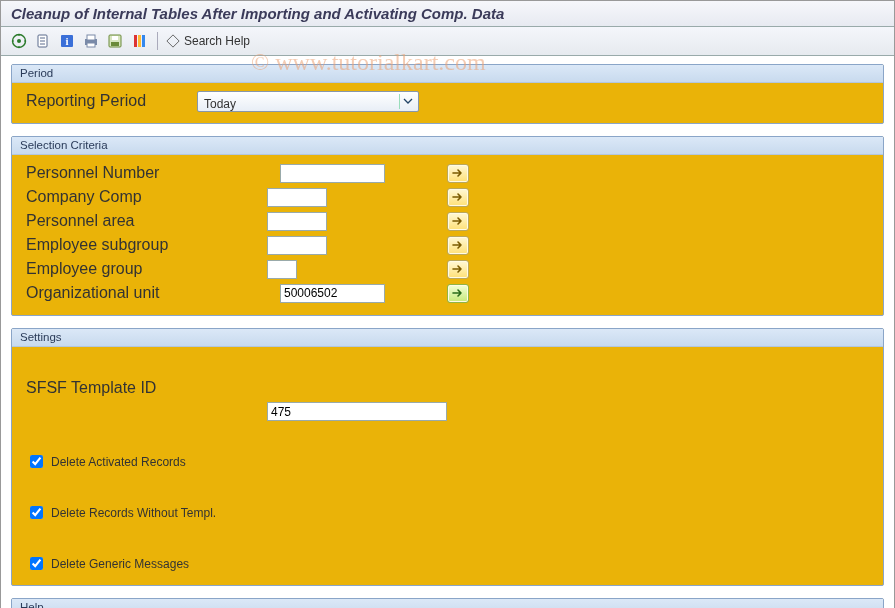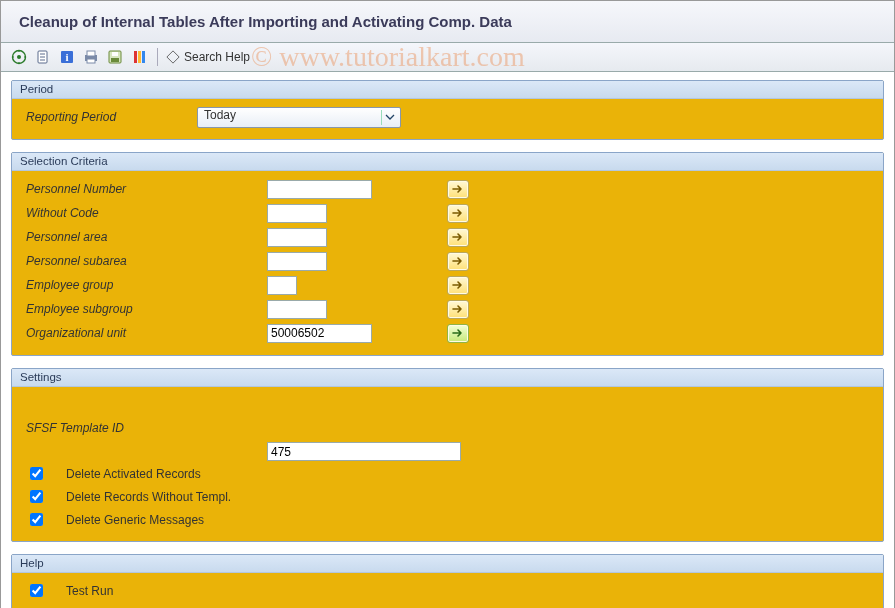--- a/index.html
+++ b/index.html
@@ -14,22 +14,23 @@
     width: 895px;
     border: 1px solid #999;
     background: #fff;
   }
   .titlebar {
     background: linear-gradient(#f6f7fb, #e7eaf1);
     border-bottom: 1px solid #9aa;
     padding: 4px 10px;
   }
   .titlebar h1 {
-    margin: 8px;
+    margin: 0;
     font-size: 15px;
+    font-style: italic;
     font-weight: bold;
     color: #3b3b5a;
   }
   .toolbar {
     background: linear-gradient(#f4f6fb, #e6eaef);
     border-bottom: 1px solid #9aa;
     padding: 4px 8px;
     display: flex;
     align-items: center;
     gap: 4px;
@@ -71,84 +72,84 @@
   .group-body { padding: 6px 10px 10px; }
   .row {
     display: flex;
     align-items: center;
     min-height: 24px;
     padding: 1px 0;
   }
   .label {
     flex: 0 0 245px;
     padding-left: 4px;
-    font-size: 12px;
+    font-size: 16px;
     color: #333;
-    font-style: italic;
   }
   .field {
     flex: 0 0 140px;
   }
   .field input {
     width: 60px;
     height: 19px;
     border: 1px solid #9aa;
     background: #fff;
     font-size: 12px;
     padding: 0 3px;
   }
-  .field input.w-wide { width: 105px; }
-  .field input.w-xwide { width: 194px; margin-top: 48px; }
+  .field input.w-wide { width: 105px; margin-left: 13px; }
+  .field input.w-xwide { width: 180px; margin-top: 48px; }
   .field input.w-tiny { width: 30px; }
   .mult { flex: 0 0 32px; display:flex; justify-content:center; }
   .mult-btn {
     width: 22px; height: 19px;
     border: 1px solid #b9a75d;
     border-radius: 3px;
     background: linear-gradient(#fff8d6, #ffe177);
     display: inline-flex;
     align-items: center;
     justify-content: center;
     cursor: pointer;
     box-shadow: inset 0 0 0 1px #fffbe6;
   }
   .mult-btn.green {
     background: linear-gradient(#f2ffd6, #c6e97a);
     border-color: #8fb447;
   }
   .dropdown {
     position: relative;
-    width: 204px;
+    width: 222px;
     height: 21px;
     border: 1px solid #8797ab;
     border-radius: 2px;
     background: linear-gradient(#ffffff, #e8eef6);
     display: flex;
-    align-items: flex-start;
+    align-items: flex-end;
     padding: 0 26px 0 6px;
     font-size: 12px;
     cursor: pointer;
   }
   .dropdown .dd-caret {
     position: absolute;
     right: 2px; top: 2px;
     width: 17px; height: 15px;
     border-left: 1px solid #9db;
     display: flex; align-items: center; justify-content: center;
   }
   .chk-row {
-    display: flex; align-items: center; gap: 20px;
+    display: flex; align-items: center; gap: 5px;
     padding: 2px 4px;
     font-size: 12px;
+    margin-top: 28px;
   }
   .chk-row input { width: 13px; height: 13px; }
   .watermark {
     position: absolute;
-    left: 250px; top: 40px;
-    font-size: 28px;
+    left: 250px; top: 48px;
+    font-size: 24px;
     color: rgba(235,160,115,.55);
     font-family: Georgia, serif;
     pointer-events: none;
     user-select: none;
   }
   .wrap { position: relative; }
   svg { display: block; }
 </style>
 </head>
 <body>
@@ -239,21 +240,21 @@
             <div style="flex: 0 0 35px;"></div>
             <div class="mult">
               <span class="mult-btn">
                 <svg width="12" height="10" viewBox="0 0 12 10">
                   <path d="M1 5 H9 M6 2 L9 5 L6 8" fill="none" stroke="#7a5a00" stroke-width="1.6" stroke-linecap="round" stroke-linejoin="round"></path>
                 </svg>
               </span>
             </div>
           </div>
           <div class="row">
-            <div class="label">Without Code</div>
+            <div class="label">Company Comp</div>
             <div class="field"><input class="" value="" style=""></div>
             <div style="flex: 0 0 35px;"></div>
             <div class="mult">
               <span class="mult-btn">
                 <svg width="12" height="10" viewBox="0 0 12 10">
                   <path d="M1 5 H9 M6 2 L9 5 L6 8" fill="none" stroke="#7a5a00" stroke-width="1.6" stroke-linecap="round" stroke-linejoin="round"></path>
                 </svg>
               </span>
             </div>
           </div>
@@ -263,46 +264,34 @@
             <div style="flex: 0 0 35px;"></div>
             <div class="mult">
               <span class="mult-btn">
                 <svg width="12" height="10" viewBox="0 0 12 10">
                   <path d="M1 5 H9 M6 2 L9 5 L6 8" fill="none" stroke="#7a5a00" stroke-width="1.6" stroke-linecap="round" stroke-linejoin="round"></path>
                 </svg>
               </span>
             </div>
           </div>
           <div class="row">
-            <div class="label">Personnel subarea</div>
+            <div class="label">Employee subgroup</div>
             <div class="field"><input class="" value="" style=""></div>
             <div style="flex: 0 0 35px;"></div>
             <div class="mult">
               <span class="mult-btn">
                 <svg width="12" height="10" viewBox="0 0 12 10">
                   <path d="M1 5 H9 M6 2 L9 5 L6 8" fill="none" stroke="#7a5a00" stroke-width="1.6" stroke-linecap="round" stroke-linejoin="round"></path>
                 </svg>
               </span>
             </div>
           </div>
           <div class="row">
             <div class="label">Employee group</div>
             <div class="field"><input class="w-tiny" value="" style=""></div>
-            <div style="flex: 0 0 35px;"></div>
-            <div class="mult">
-              <span class="mult-btn">
-                <svg width="12" height="10" viewBox="0 0 12 10">
-                  <path d="M1 5 H9 M6 2 L9 5 L6 8" fill="none" stroke="#7a5a00" stroke-width="1.6" stroke-linecap="round" stroke-linejoin="round"></path>
-                </svg>
-              </span>
-            </div>
-          </div>
-          <div class="row">
-            <div class="label">Employee subgroup</div>
-            <div class="field"><input class="" value="" style=""></div>
             <div style="flex: 0 0 35px;"></div>
             <div class="mult">
               <span class="mult-btn">
                 <svg width="12" height="10" viewBox="0 0 12 10">
                   <path d="M1 5 H9 M6 2 L9 5 L6 8" fill="none" stroke="#7a5a00" stroke-width="1.6" stroke-linecap="round" stroke-linejoin="round"></path>
                 </svg>
               </span>
             </div>
           </div>
           <div class="row">

